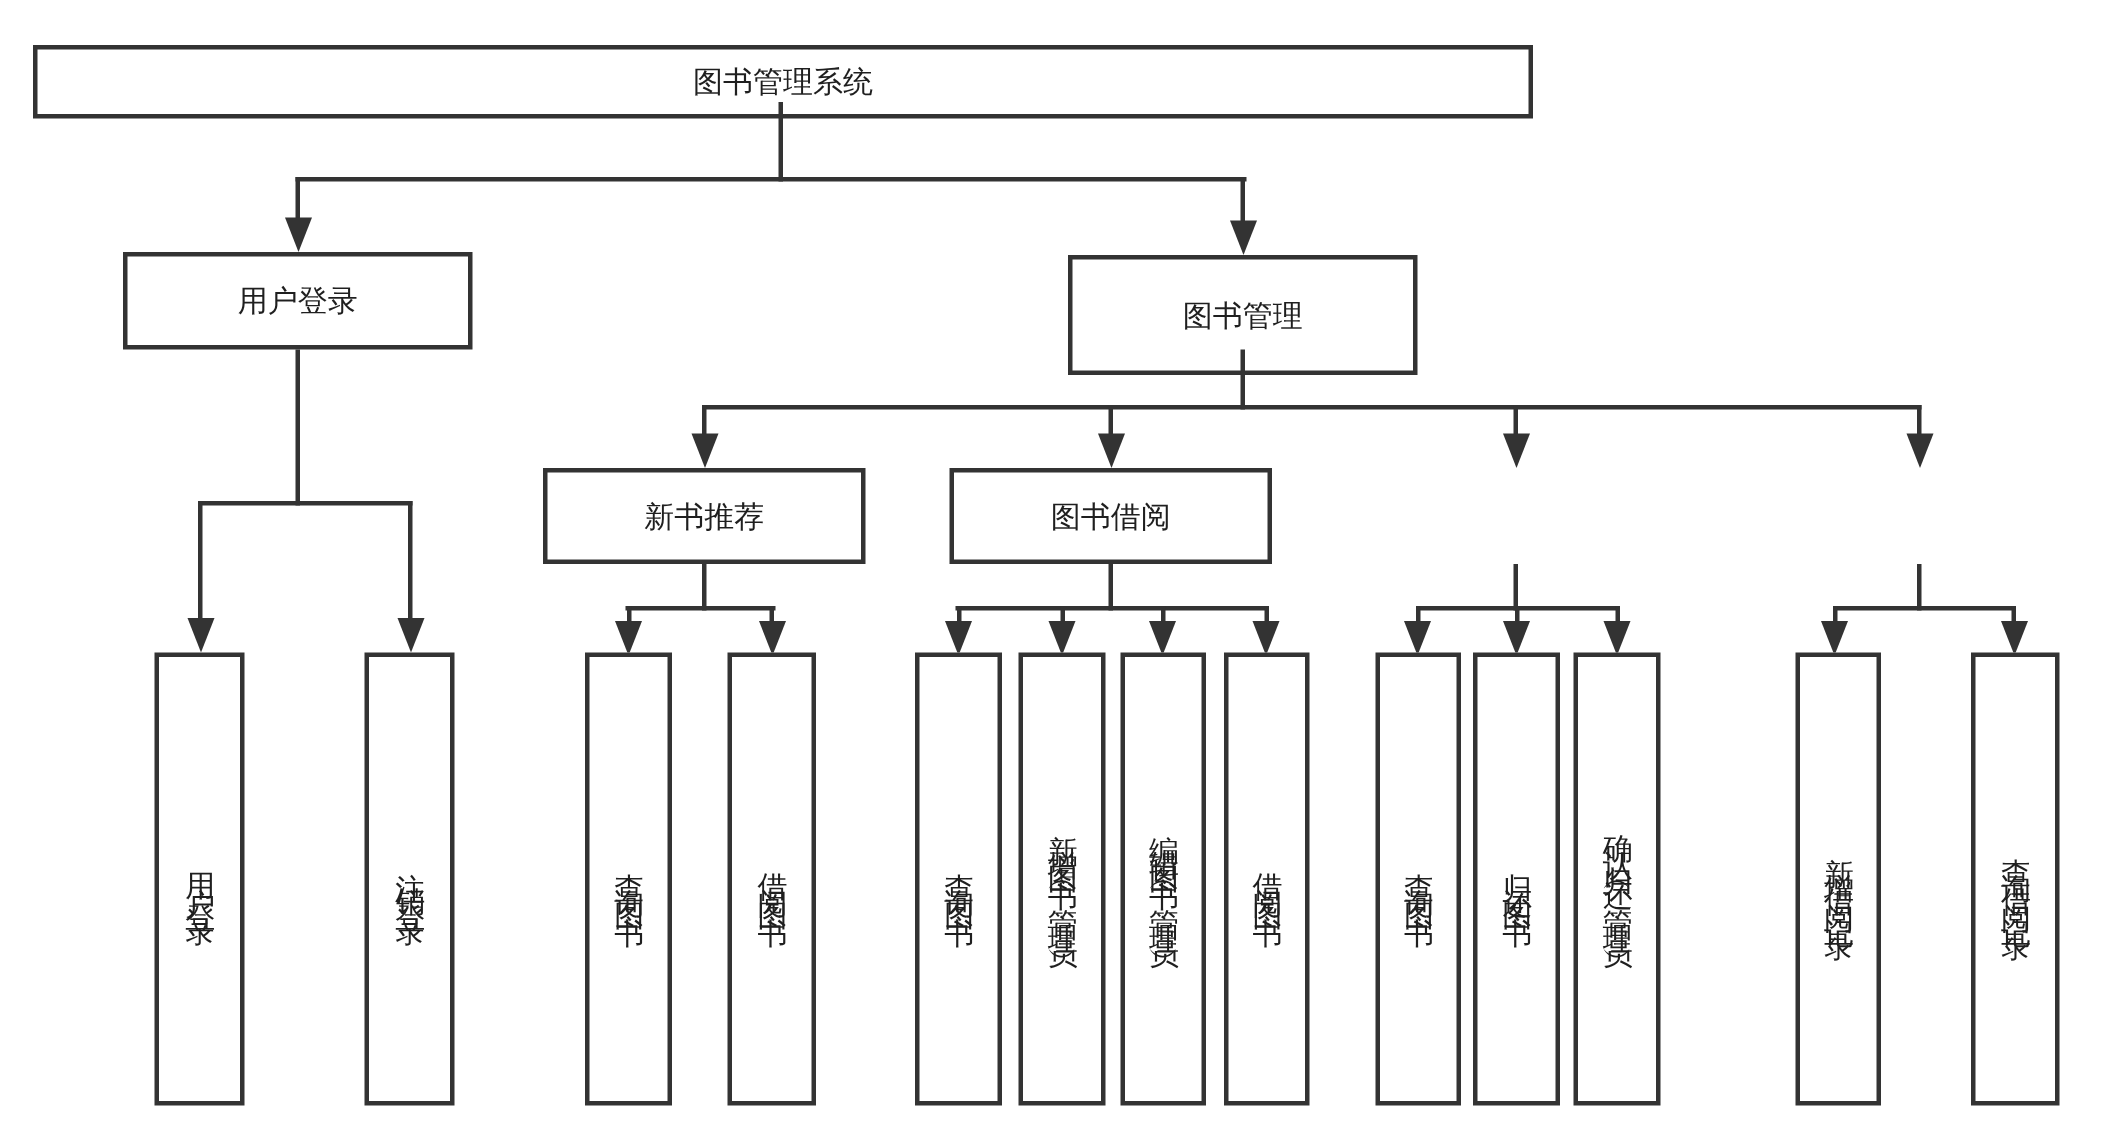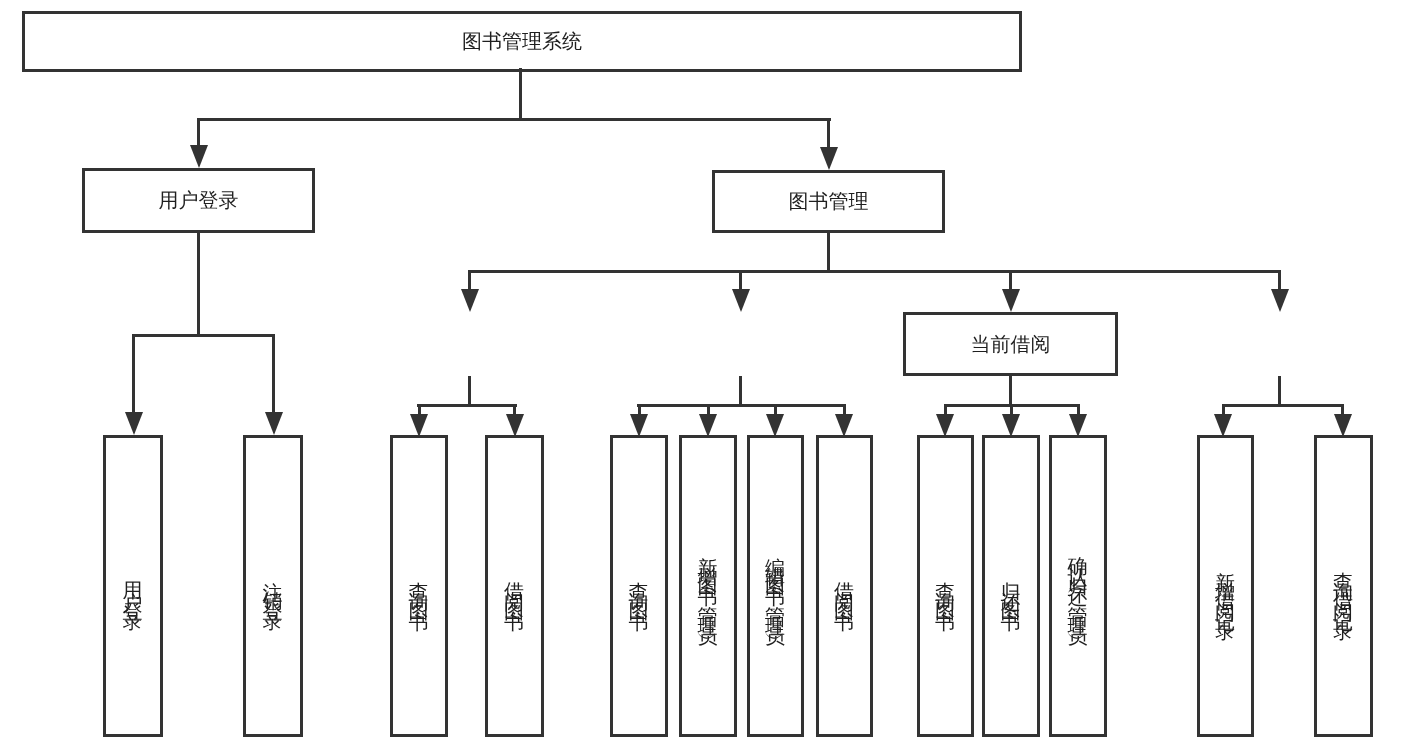--- a/index.html
+++ b/index.html
@@ -57,35 +57,35 @@
     color:var(--watermark-text);
     text-shadow:1px 1px 0 #f2f2f2;
     letter-spacing:1px;
   }
 </style>
 </head>
 <body>
 
 <div class="canvas">
 
-  <div class="node hbox" style="left:22px;top:11px;width:1000px;height:61px">
+  <div class="node hbox" style="left:22px;top:30px;width:1000px;height:49px">
     <span>图书管理系统</span>
   </div>
 
   <div class="vline" style="left:519px;top:68px;width:3px;height:53px"></div>
   <div class="hline" style="left:197px;top:118px;width:634px;height:3px"></div>
   <div class="vline" style="left:197px;top:118px;width:3px;height:29px"></div>
   <div class="arrow" style="left:190px;top:145px"></div>
   <div class="vline" style="left:827px;top:118px;width:3px;height:31px"></div>
   <div class="arrow" style="left:820px;top:147px"></div>
 
   <div class="node hbox" style="left:82px;top:168px;width:233px;height:65px">
     <span>用户登录</span>
   </div>
-  <div class="node hbox" style="left:712px;top:170px;width:233px;height:63px">
+  <div class="node hbox" style="left:712px;top:170px;width:233px;height:80px">
     <span>图书管理</span>
   </div>
 
   <div class="vline" style="left:197px;top:233px;width:3px;height:104px"></div>
   <div class="hline" style="left:132px;top:334px;width:143px;height:3px"></div>
   <div class="vline" style="left:132px;top:334px;width:3px;height:82px"></div>
   <div class="arrow" style="left:125px;top:412px"></div>
   <div class="vline" style="left:272px;top:334px;width:3px;height:82px"></div>
   <div class="arrow" style="left:265px;top:412px"></div>
 
@@ -93,22 +93,25 @@
   <div class="hline" style="left:468px;top:270px;width:813px;height:3px"></div>
   <div class="vline" style="left:468px;top:270px;width:3px;height:22px"></div>
   <div class="arrow" style="left:461px;top:289px"></div>
   <div class="vline" style="left:739px;top:270px;width:3px;height:22px"></div>
   <div class="arrow" style="left:732px;top:289px"></div>
   <div class="vline" style="left:1009px;top:270px;width:3px;height:22px"></div>
   <div class="arrow" style="left:1002px;top:289px"></div>
   <div class="vline" style="left:1278px;top:270px;width:3px;height:22px"></div>
   <div class="arrow" style="left:1271px;top:289px"></div>
 
-  <div class="node hbox" style="left:903px;top:312px;width:215px;height:64px">
-    <span>当前借阅</span>
+  <div class="node hbox" style="left:362px;top:312px;width:215px;height:64px">
+    <span>新书推荐</span>
+  </div>
+  <div class="node hbox" style="left:633px;top:312px;width:215px;height:64px">
+    <span>图书借阅</span>
   </div>
 
   <div class="vline" style="left:468px;top:376px;width:3px;height:31px"></div>
   <div class="hline" style="left:417px;top:404px;width:100px;height:3px"></div>
   <div class="vline" style="left:418px;top:404px;width:3px;height:12px"></div>
   <div class="arrow" style="left:410px;top:414px"></div>
   <div class="vline" style="left:513px;top:404px;width:3px;height:12px"></div>
   <div class="arrow" style="left:506px;top:414px"></div>
 
   <div class="vline" style="left:739px;top:376px;width:3px;height:31px"></div>

